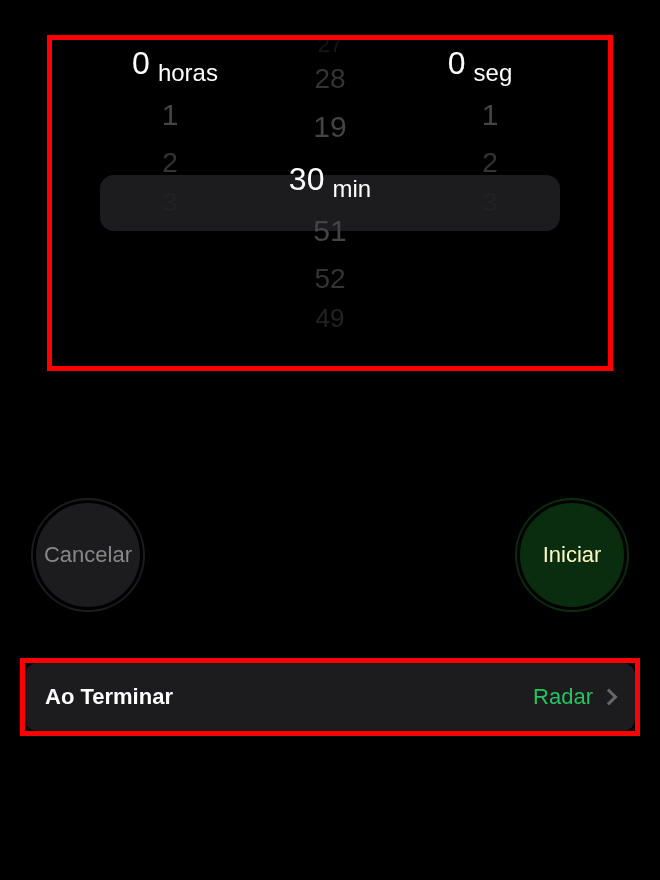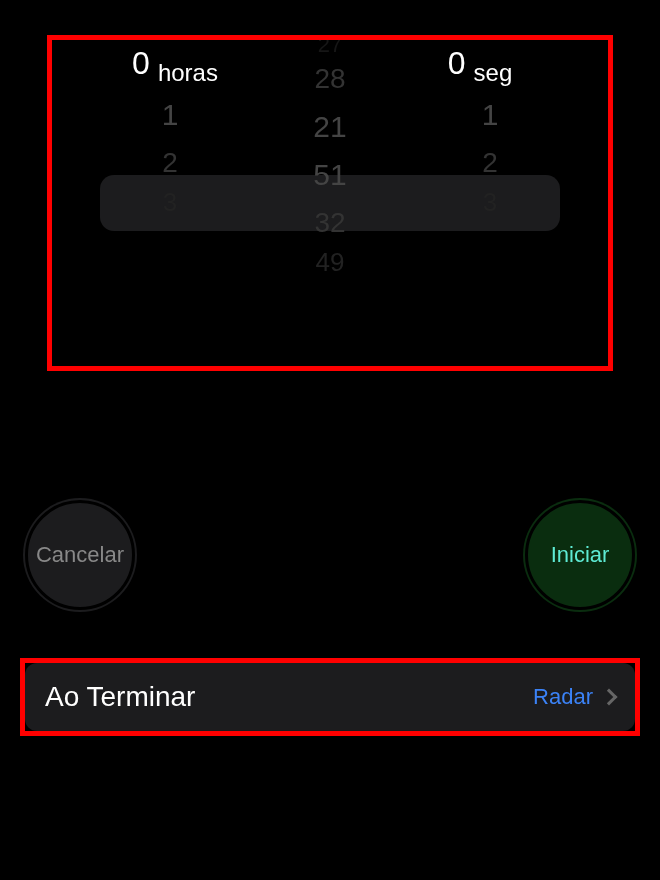--- a/index.html
+++ b/index.html
@@ -124,42 +124,42 @@
     .seconds-col .selected-row {
       padding-right: 20px;
     }
     .buttons-row {
       position: absolute;
       top: 500px;
       left: 0;
       width: 100%;
       display: flex;
       justify-content: space-between;
-      padding: 0 25px;
+      padding: 0 33px;
     }
     .circle-button {
       width: 110px;
       height: 110px;
       border-radius: 50%;
       display: flex;
       align-items: center;
       justify-content: center;
       font-size: 22px;
       cursor: pointer;
       position: relative;
     }
     .cancel-button {
       background: #1c1c1e;
       color: #888;
       border: 3px solid #000;
       box-shadow: 0 0 0 2px #1c1c1e;
     }
     .start-button {
       background: #0a2d0f;
-      color: #5eead4;
+      color: #fef9c3;
       border: 3px solid #000;
       box-shadow: 0 0 0 2px #0a2d0f;
     }
     .settings-highlight-box {
       position: absolute;
       top: 658px;
       left: 20px;
       width: 620px;
       height: 78px;
       border: 5px solid #ff0000;
@@ -174,31 +174,32 @@
       height: 68px;
       background: #1c1c1e;
       border-radius: 12px;
       display: flex;
       align-items: center;
       justify-content: space-between;
       padding: 0 20px;
       cursor: pointer;
     }
     .settings-label {
-      font-size: 28px;
+      font-size: 22px;
       color: #fff;
+      font-weight: bold;
     }
     .settings-value-wrap {
       display: flex;
       align-items: center;
       gap: 10px;
     }
     .settings-value {
       font-size: 22px;
-      color: #3b82f6;
+      color: #22c55e;
     }
     .chevron {
       width: 12px;
       height: 12px;
       border-top: 3px solid #666;
       border-right: 3px solid #666;
       transform: rotate(45deg);
     }
   </style>
 </head>
@@ -218,23 +219,27 @@
           </div>
           <div class="picker-item">1</div>
           <div class="picker-item faded1">2</div>
           <div class="picker-item faded2">3</div>
         </div>
       </div>
       <div class="column minutes-col">
         <div class="col-items">
           <div class="picker-item faded3">27</div>
           <div class="picker-item faded1">28</div>
-          <div class="picker-item">21</div>
+          <div class="picker-item">19</div>
+          <div class="selected-row">
+            <span class="selected-value">30</span>
+            <span class="unit-label">min</span>
+          </div>
           <div class="picker-item">51</div>
-          <div class="picker-item faded1">32</div>
+          <div class="picker-item faded1">52</div>
           <div class="picker-item faded2">49</div>
         </div>
       </div>
       <div class="column seconds-col">
         <div class="col-items">
           <div class="selected-row">
             <span class="selected-value">0</span>
             <span class="unit-label">seg</span>
           </div>
           <div class="picker-item">1</div>

